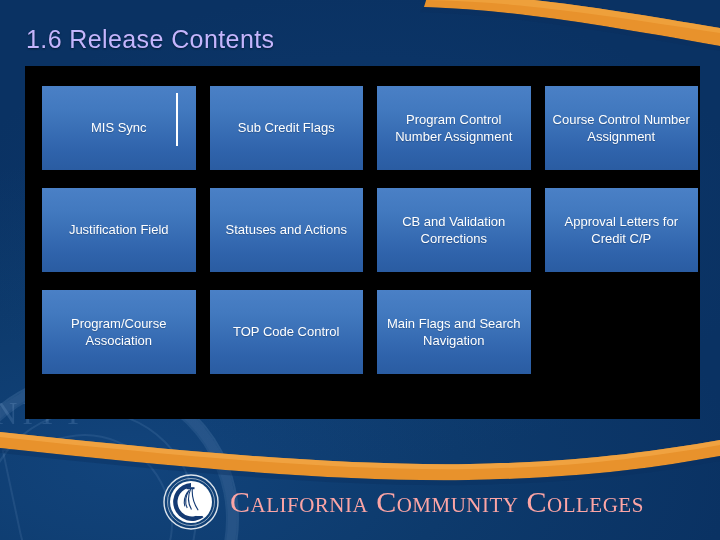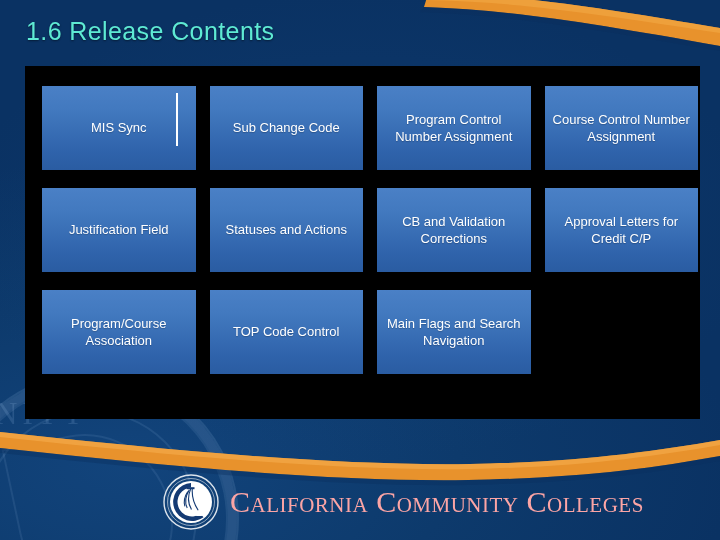--- a/index.html
+++ b/index.html
@@ -77,23 +77,23 @@
     width: 720px;
     pointer-events: none;
   }
   .swoosh-top { top: -6px; height: 60px; }
   .swoosh-bottom { top: 412px; height: 80px; }
 
   
   .title {
     position: absolute;
     left: 26px;
-    top: 17px;
+    top: 25px;
     font-size: 25px;
-    color: #5eead4;
+    color: #c4b5fd;
     letter-spacing: 0.4px;
     text-shadow: 0 1px 2px rgba(0,0,0,0.45);
     white-space: nowrap;
   }
 
   
   .panel {
     position: absolute;
     left: 25px;
     top: 66px;
@@ -194,21 +194,21 @@
 
   <div class="panel">
     <div class="grid">
 
       <div class="cell">
         <span class="label">MIS Sync</span>
         <span class="cell-rule"></span>
       </div>
 
       <div class="cell">
-        <span class="label">Sub Change Code</span>
+        <span class="label">Sub Credit Flags</span>
       </div>
 
       <div class="cell">
         <span class="label">Program Control Number Assignment</span>
       </div>
 
       <div class="cell">
         <span class="label">Course Control Number Assignment</span>
       </div>
 

